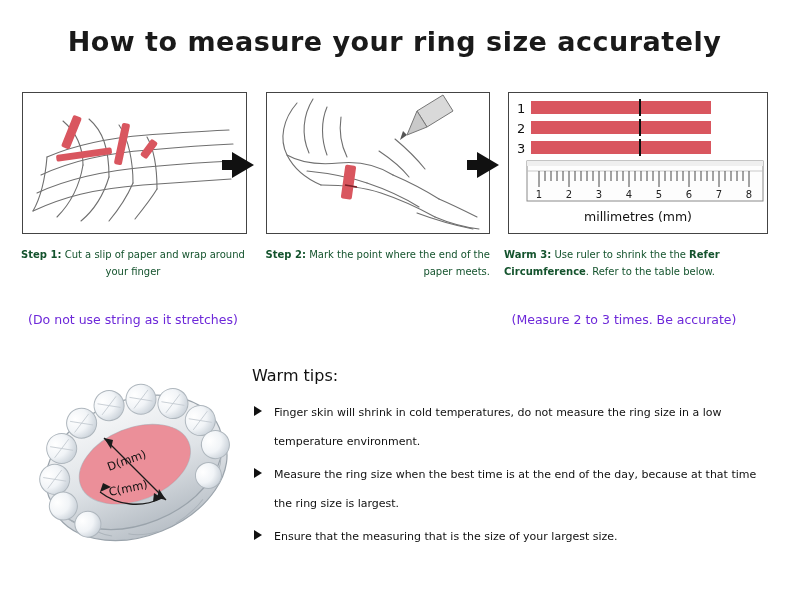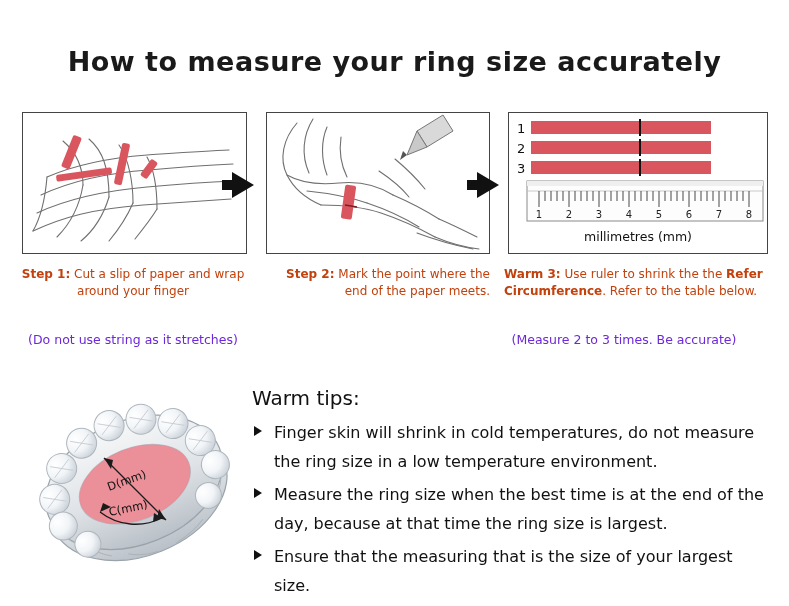--- a/index.html
+++ b/index.html
@@ -11,21 +11,20 @@
     width: 789px;
     height: 606px;
     position: relative;
     overflow: hidden;
     font-family: "DejaVu Sans", sans-serif;
     color: #111;
   }
   .page {
     position: absolute;
     inset: 0;
-    margin-top: 20px;
   }
 
   
   .title {
     position: absolute;
     top: 26px;
     left: 0;
     width: 789px;
     text-align: center;
     font-family: "DejaVu Sans", sans-serif;
@@ -61,55 +60,55 @@
     top: 160px;
     height: 10px;
     background: #111;
   }
   #arrow-tail1 { left: 222px; width: 14px; }
   #arrow-tail2 { left: 467px; width: 14px; }
 
   
   .caption {
     position: absolute;
-    font-size: 12px;
+    font-size: 10px;
     line-height: 17px;
-    color: #c2410c;
+    color: #14532d;
   }
   .caption b { font-weight: 700; }
   #cap1 { left: 18px;  top: 246px; width: 230px; text-align: center; }
   #cap2 { left: 262px; top: 246px; width: 228px; text-align: right; }
   #cap3 { left: 504px; top: 246px; width: 266px; text-align: left; }
 
   .note {
     position: absolute;
     font-size: 12.5px;
     color: #6d28d9;
   }
   #note1 { left: 18px; top: 312px; width: 230px; text-align: center; }
   #note3 { left: 491px; top: 312px; width: 266px; text-align: center; }
 
   
   .tips-head {
     position: absolute;
     left: 252px;
     top: 366px;
-    font-size: 20px;
+    font-size: 16px;
     color: #111;
   }
   .tips {
     position: absolute;
     left: 252px;
     top: 398px;
     width: 515px;
   }
   .tip {
     position: relative;
     padding-left: 22px;
-    font-size: 16px;
+    font-size: 11px;
     line-height: 29px;
     color: #111;
     margin-bottom: 4px;
   }
   .tip .bullet {
     position: absolute;
     left: 2px;
     top: 8px;
     width: 0; height: 0;
     border-top: 5px solid transparent;

